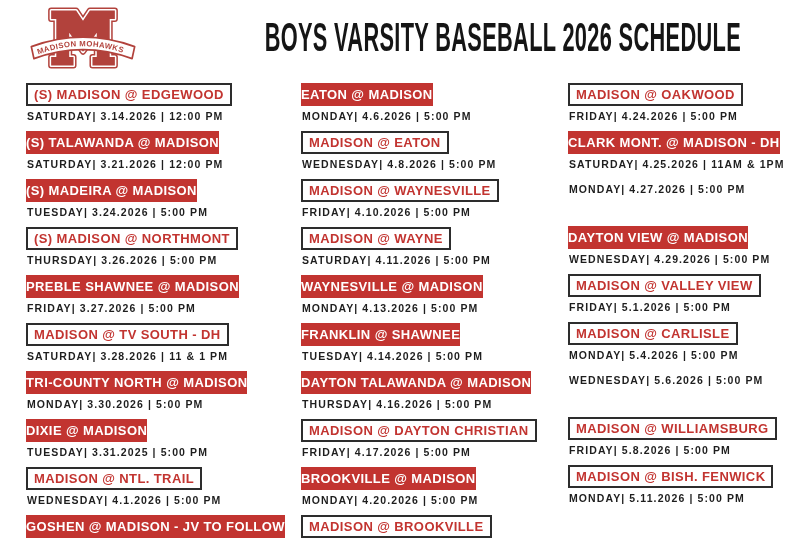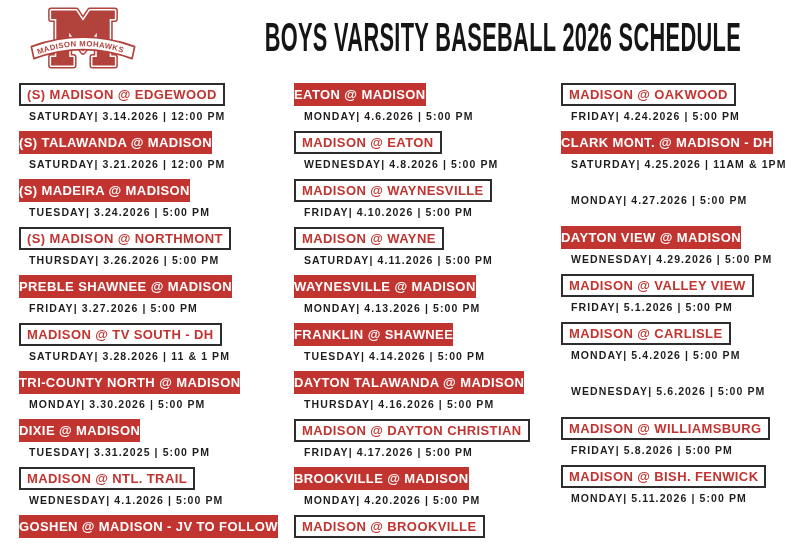--- a/index.html
+++ b/index.html
@@ -28,31 +28,31 @@
   .title-main{
     font-size:33px;font-weight:800;color:#151515;white-space:nowrap;
     transform:scale(0.66,1.22);transform-origin:center;
     letter-spacing:0.5px;
   }
   main{
     display:grid;grid-template-columns:275px 267px 1fr;
     padding:10px 6px 0 8px;
   }
   .col{display:flex;flex-direction:column;gap:8px;align-items:flex-start}
-  .entry{display:flex;gap:0;min-height:39px;align-items:center}
+  .entry{display:flex;gap:7px;min-height:39px;align-items:flex-start}
   .bar{width:11px;flex:0 0 11px;background:var(--red)}
   .entry-body{display:flex;flex-direction:column;align-items:flex-start;padding-top:1px}
   .gtitle{
     font-size:13px;font-weight:700;letter-spacing:0.4px;line-height:1;
     white-space:nowrap;
   }
   .gtitle.solid{background:var(--red);color:#fff;padding:5px 0}
   .gtitle.outlined{background:#fff;color:var(--red);border:2px solid var(--border-dark);padding:3px 6px}
   .gdate{
-    margin-top:4px;margin-left:10px;
+    margin-top:4px;margin-left:1px;
     font-size:10.5px;font-weight:700;letter-spacing:1.1px;
     color:var(--text-dark);white-space:nowrap;
   }
 </style>
 </head>
 <body>
 
 <header class="header">
   <svg class="logo" viewBox="0 0 130 72">
     <path class="lg-outer" d="M28,4 L57,4 L65,16 L73,4 L102,4 L102,14 L96,14 L96,58 L102,58 L102,68 L76,68 L76,58 L81,58 L81,30 L65,52 L49,30 L49,58 L54,58 L54,68 L28,68 L28,58 L34,58 L34,14 L28,14 Z"></path>

